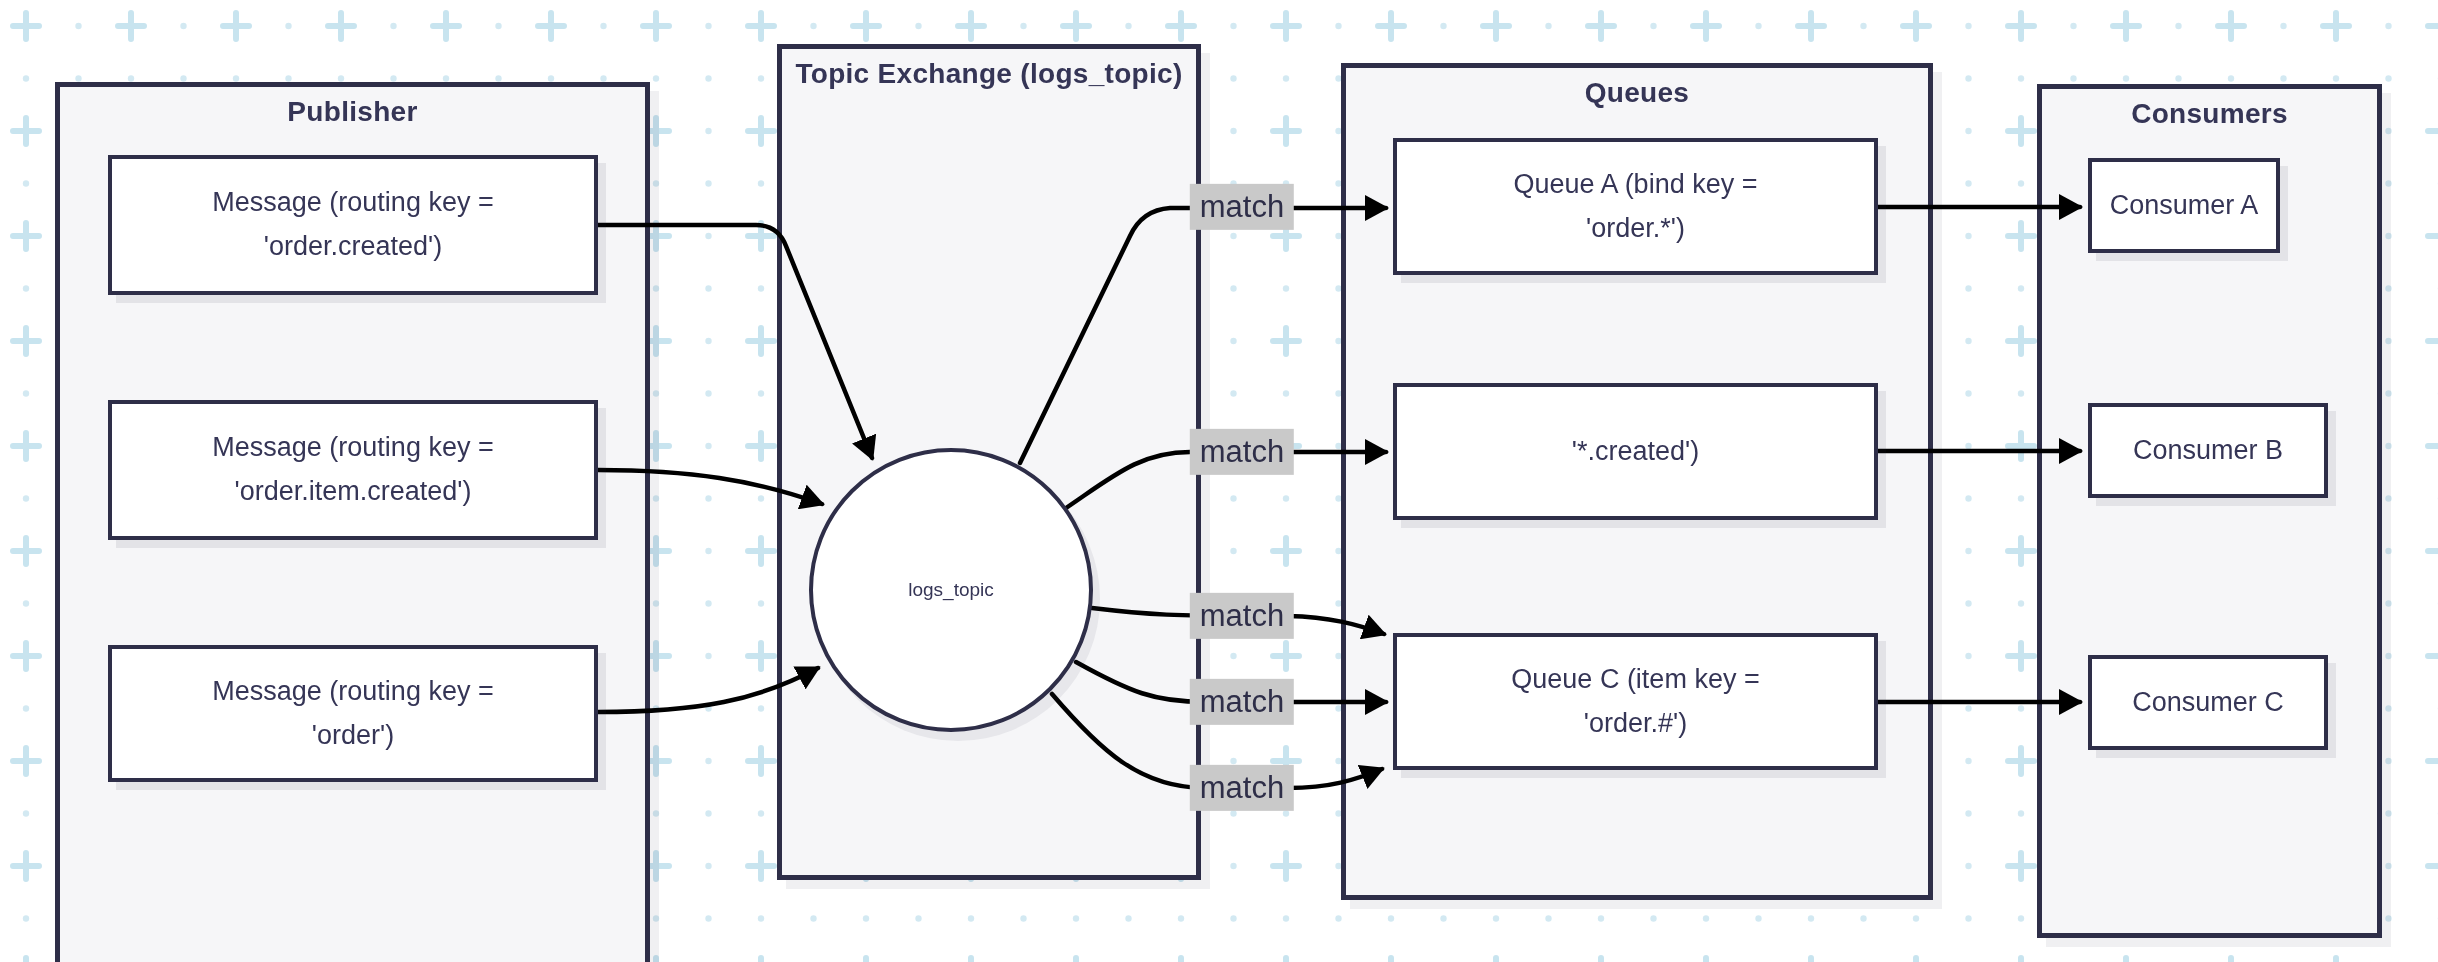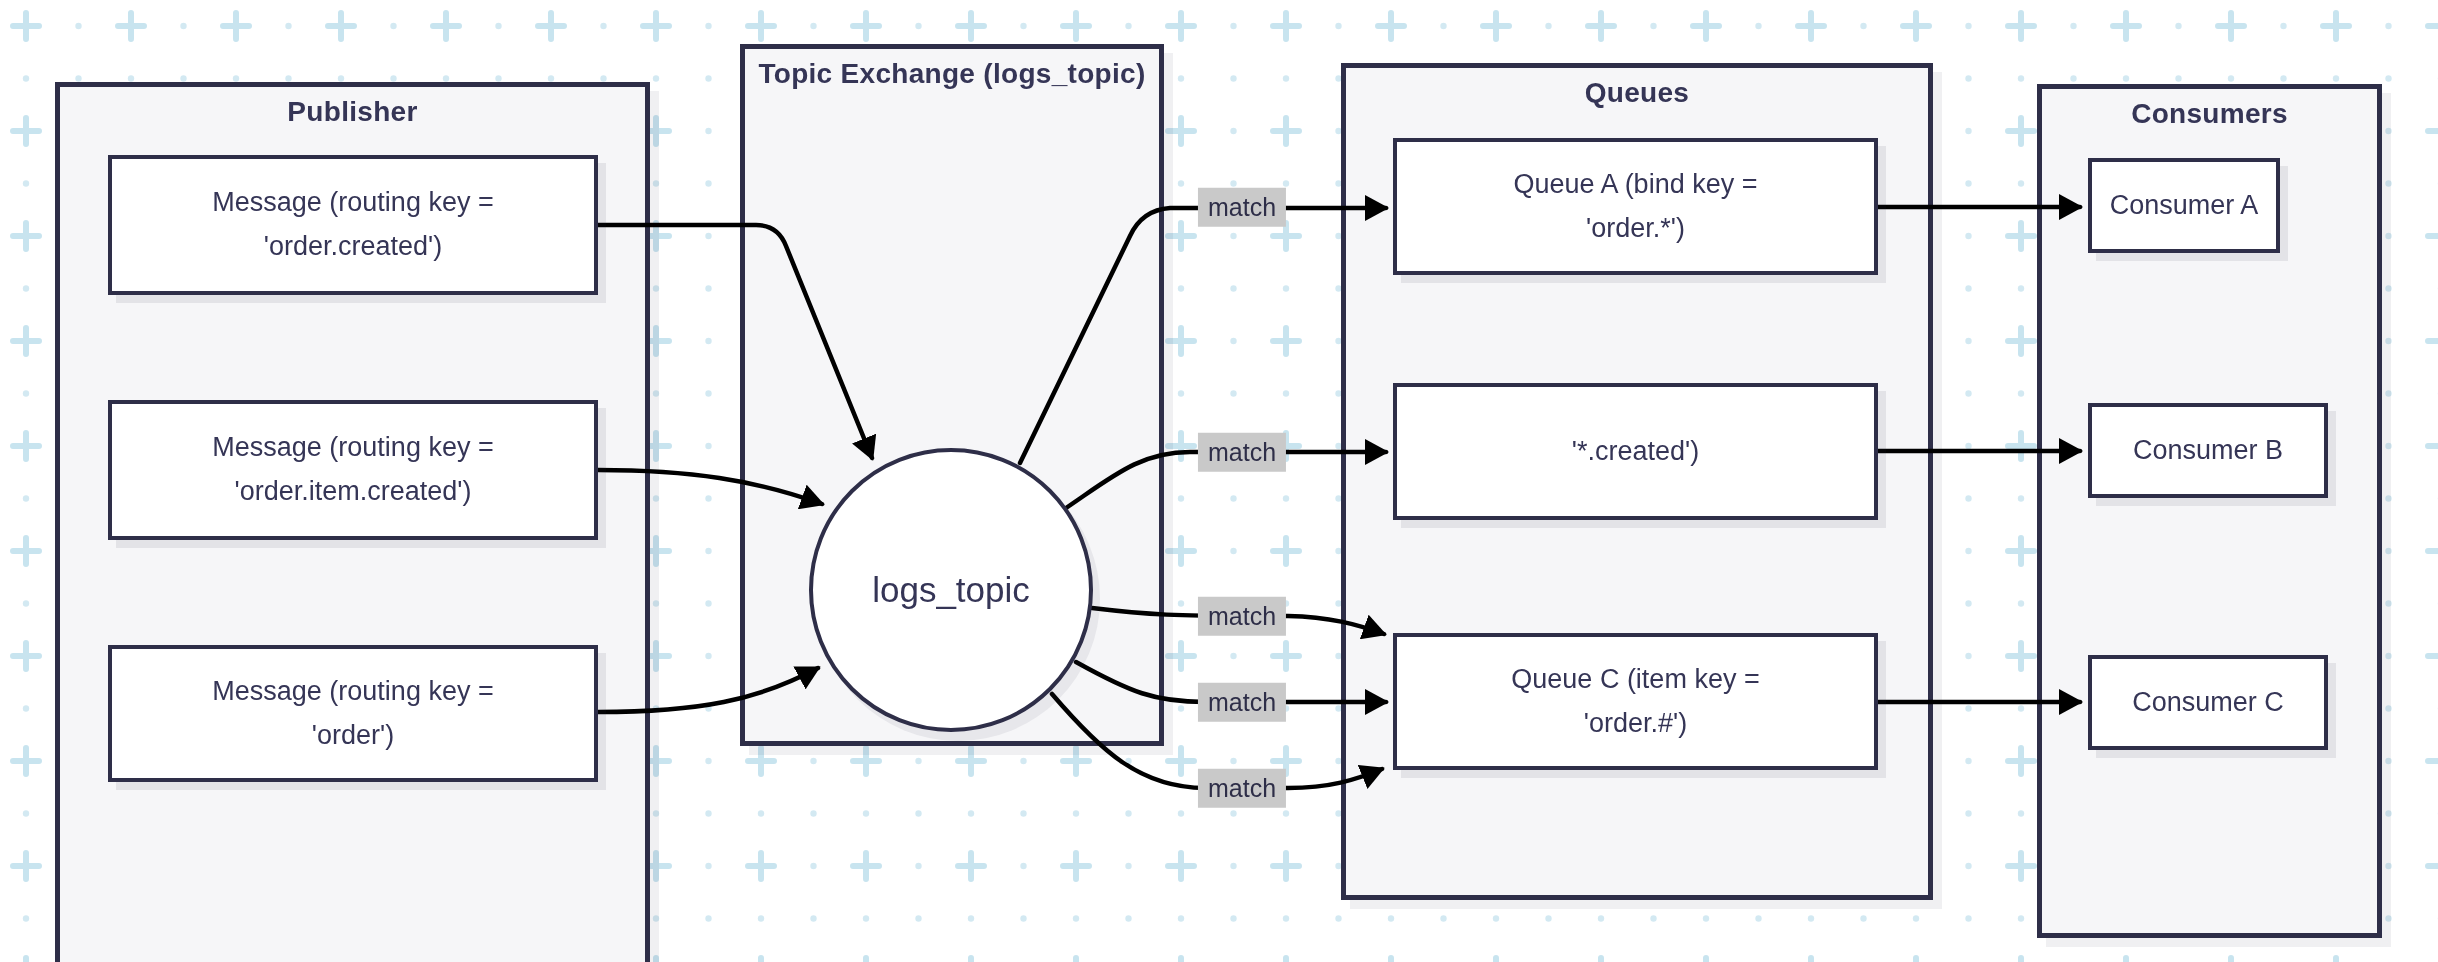--- a/index.html
+++ b/index.html
@@ -28,25 +28,25 @@
   }
   .edges{position:absolute;left:0;top:0;z-index:3;pointer-events:none;}
   .node{
     position:absolute;z-index:4;box-sizing:border-box;
     background:var(--node-bg);
     border:4px solid var(--outline);
     box-shadow:8px 8px 0 rgba(46,46,72,.09);
     display:flex;flex-direction:column;align-items:center;justify-content:center;
     text-align:center;font-size:27px;font-weight:500;line-height:1.62;color:var(--text);
   }
-  .circle{border-radius:50%;font-size:35px;box-shadow:7px 9px 0 rgba(46,46,72,.07);}
+  .circle{border-radius:50%;font-size:19px;box-shadow:7px 9px 0 rgba(46,46,72,.07);}
   .chip{
     position:absolute;z-index:5;transform:translate(-50%,-50%);
     background:var(--match-bg);color:var(--outline);
-    font-size:25px;font-weight:500;line-height:1.3;
+    font-size:31px;font-weight:500;line-height:1.3;
     padding:3px 10px;white-space:nowrap;
   }
 </style>
 </head>
 <body>
 
 <div class="canvas">
 
   <svg class="bg" width="2438" height="962" aria-hidden="true">
     <defs>
@@ -57,21 +57,21 @@
         <circle cx="78.5" cy="78.5" r="3.2" fill="#d3e9f2"></circle>
       </pattern>
     </defs>
     <rect x="0" y="0" width="2438" height="962" fill="url(#gridpat)"></rect>
   </svg>
 
   <div class="group" style="left:55px;top:82px;width:595px;height:955px">
     <div class="gtitle">Publisher</div>
   </div>
 
-  <div class="group" style="left:740px;top:44px;width:424px;height:702px">
+  <div class="group" style="left:777px;top:44px;width:424px;height:836px">
     <div class="gtitle">Topic Exchange (logs_topic)</div>
   </div>
 
   <div class="group" style="left:1341px;top:63px;width:592px;height:837px">
     <div class="gtitle">Queues</div>
   </div>
 
   <div class="group" style="left:2037px;top:84px;width:345px;height:854px">
     <div class="gtitle">Consumers</div>
   </div>

